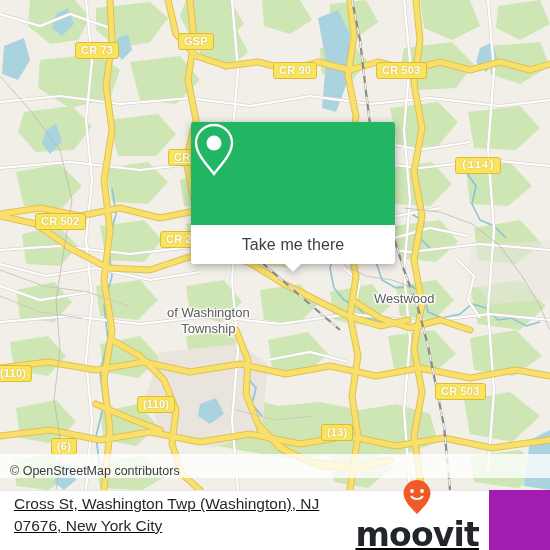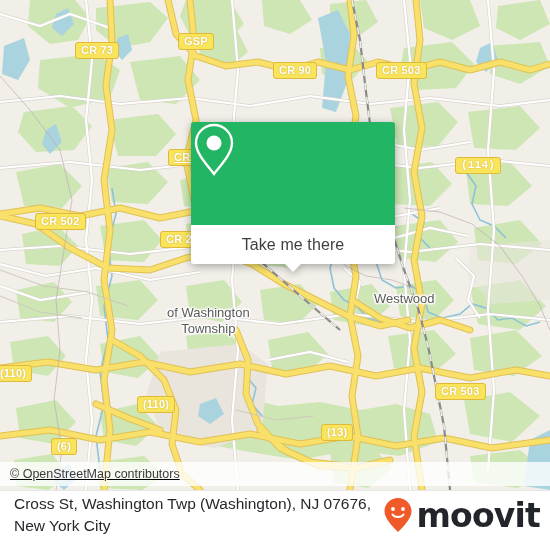--- a/index.html
+++ b/index.html
@@ -103,62 +103,63 @@
     height: 0;
     border-left: 9px solid transparent;
     border-right: 9px solid transparent;
     border-top: 9px solid #ffffff;
   }
 
   
   #attribution {
     position: absolute;
     left: 0;
-    bottom: 4px;
+    bottom: 12px;
     width: 100%;
     height: 24px;
     background: rgba(255,255,255,0.78);
     display: flex;
-    align-items: center;
-    text-decoration: underline;
+    align-items: flex-end;
   }
   #attribution span {
     color: #3b3b3b;
     font-size: 12.5px;
     padding-left: 10px;
     font-family: "Liberation Sans", sans-serif;
   }
 
   
   #footer {
     position: absolute;
     left: 0;
     top: 490px;
-    width: 550px;
+    width: 489px;
     height: 60px;
     background: #ffffff;
     border-top: 1px solid #e6e6e6;
     display: flex;
     align-items: center;
     justify-content: space-between;
     box-sizing: border-box;
     padding: 0 10px 11px 14px;
+    text-decoration: underline;
   }
   #footer-address {
     color: #27282c;
     font-size: 15.5px;
     line-height: 22px;
     font-family: "Liberation Sans", sans-serif;
     max-width: 400px;
   }
   #brand {
     display: flex;
     align-items: center;
     gap: 3px;
     flex-shrink: 0;
+    flex-direction: column;
   }
   #brand-wordmark {
     color: #22252a;
     font-size: 33px;
     font-weight: bold;
     letter-spacing: -0.8px;
     font-family: "DejaVu Sans", sans-serif;
     line-height: 33px;
   }
 </style>

